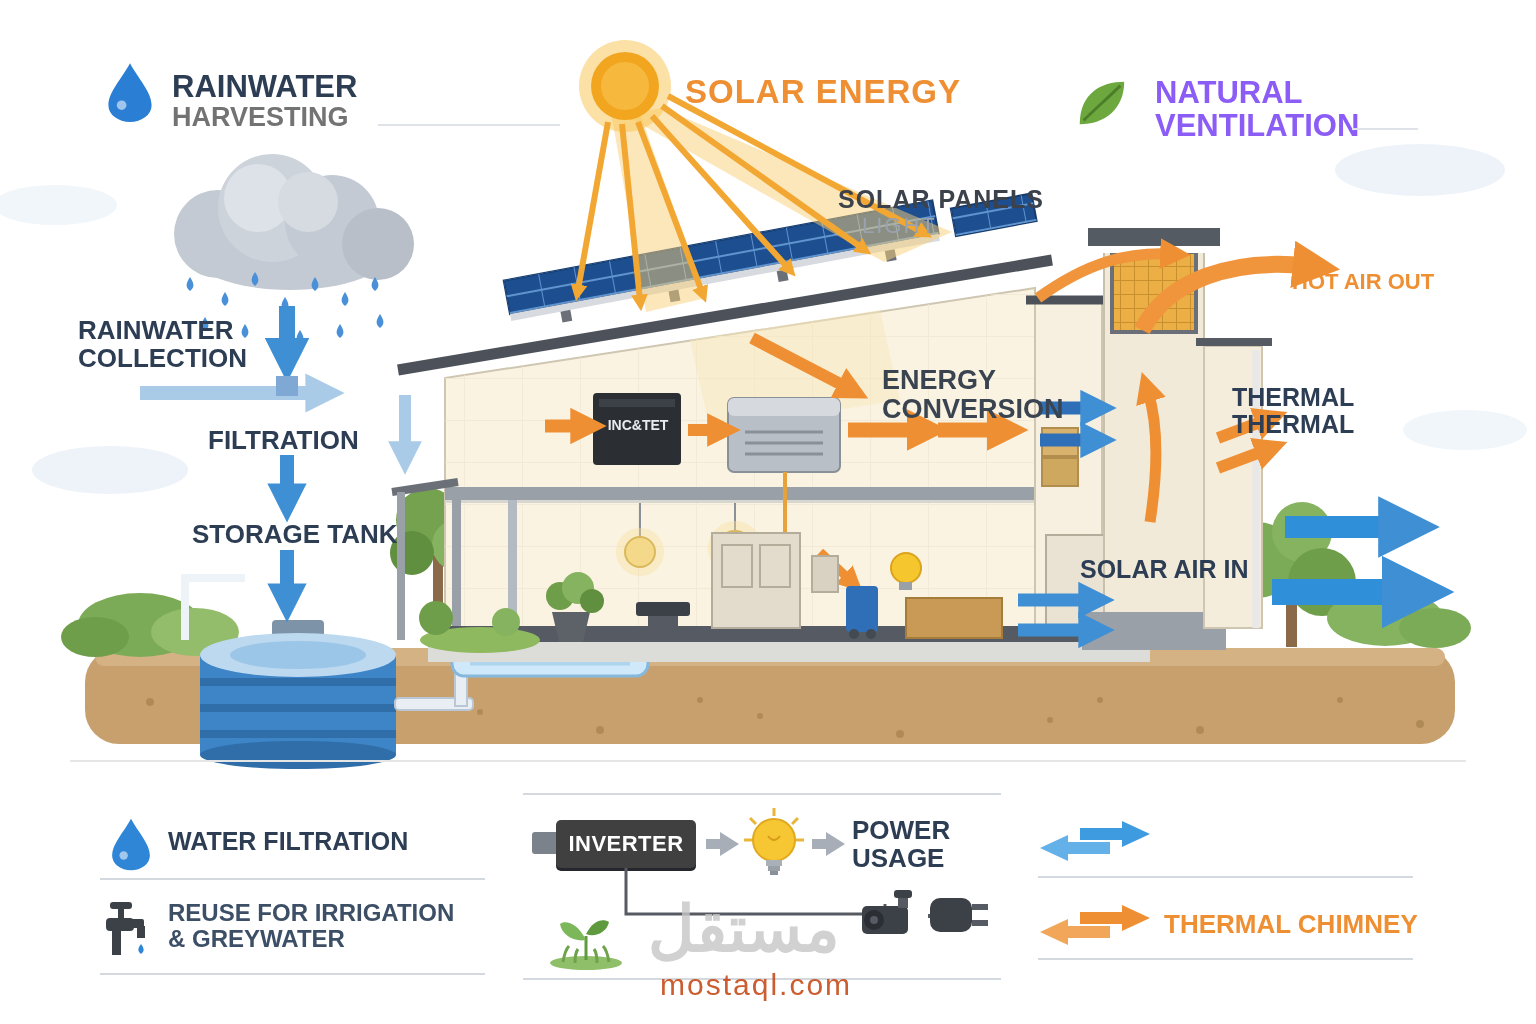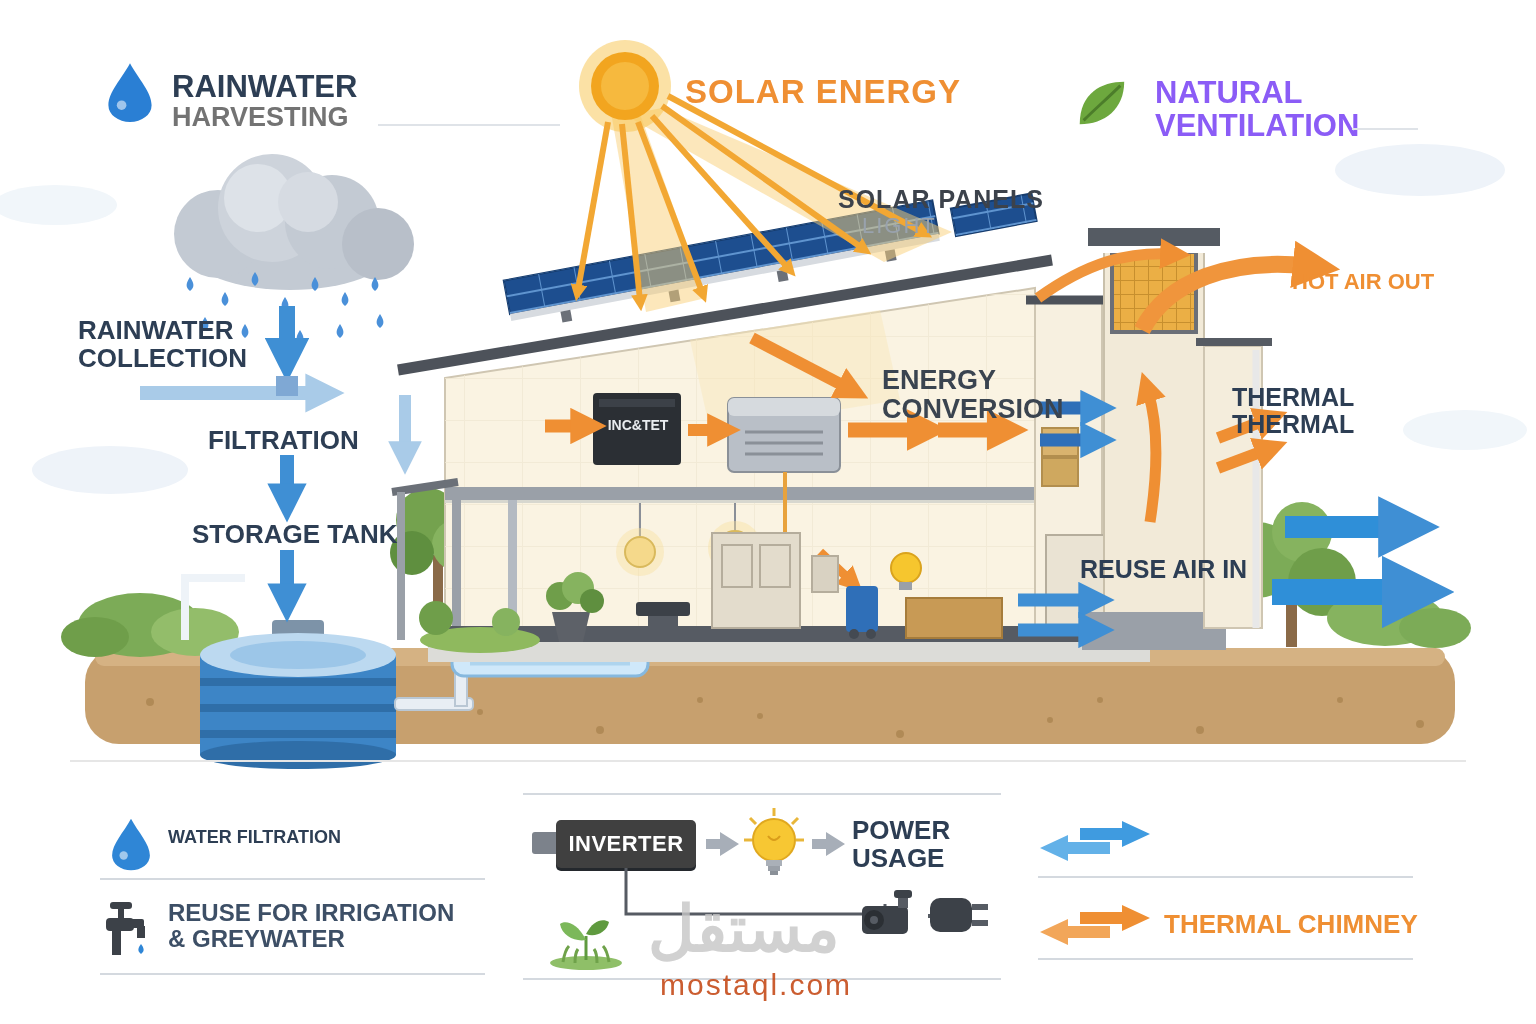--- a/index.html
+++ b/index.html
@@ -333,29 +333,29 @@
     <span class="sub">CONVERSION</span>
   </div>
 
   <div class="lbl" style="left:597px;top:418px;width:82px;text-align:center;font-size:14px;color:#e9ecef;white-space:nowrap;">INC&amp;TET</div>
 
   <div class="lbl" style="left:1232px;top:384px;font-size:25px;">
     <span class="sub">THERMAL</span>
     <span class="sub">THERMAL</span>
   </div>
 
-  <div class="lbl" style="left:1080px;top:556px;font-size:25px;">REUSE AIR IN</div>
+  <div class="lbl" style="left:1080px;top:556px;font-size:25px;">SOLAR AIR IN</div>
 
   <div class="rule" style="left:70px;top:760px;width:1396px;background:#e6e6e6;"></div>
 
   <svg class="abs" style="left:110px;top:816px;" width="42" height="56" viewBox="0 0 40 52">
     <path d="M20,2 C27,15 38,26 38,37 a18,14 0 1,1 -36,0 C2,26 13,15 20,2 Z" fill="#2f86d6"></path>
     <circle cx="13" cy="37" r="4" fill="#ffffff" opacity="0.55"></circle>
   </svg>
-  <div class="lbl" style="left:168px;top:828px;font-size:18px;">WATER FILTRATION</div>
+  <div class="lbl" style="left:168px;top:828px;font-size:25px;">WATER FILTRATION</div>
   <div class="legend-rule" style="left:100px;top:878px;width:385px;"></div>
 
   <svg class="abs" style="left:100px;top:898px;" width="60" height="64" viewBox="0 0 60 64">
     <g fill="#3c4148">
       <rect x="10" y="4" width="22" height="7" rx="3"></rect>
       <rect x="18" y="9" width="6" height="12"></rect>
       <rect x="6" y="20" width="28" height="13" rx="4"></rect>
       <rect x="30" y="21" width="14" height="9" rx="2"></rect>
       <rect x="37" y="28" width="8" height="12"></rect>
       <rect x="12" y="33" width="9" height="24"></rect>

